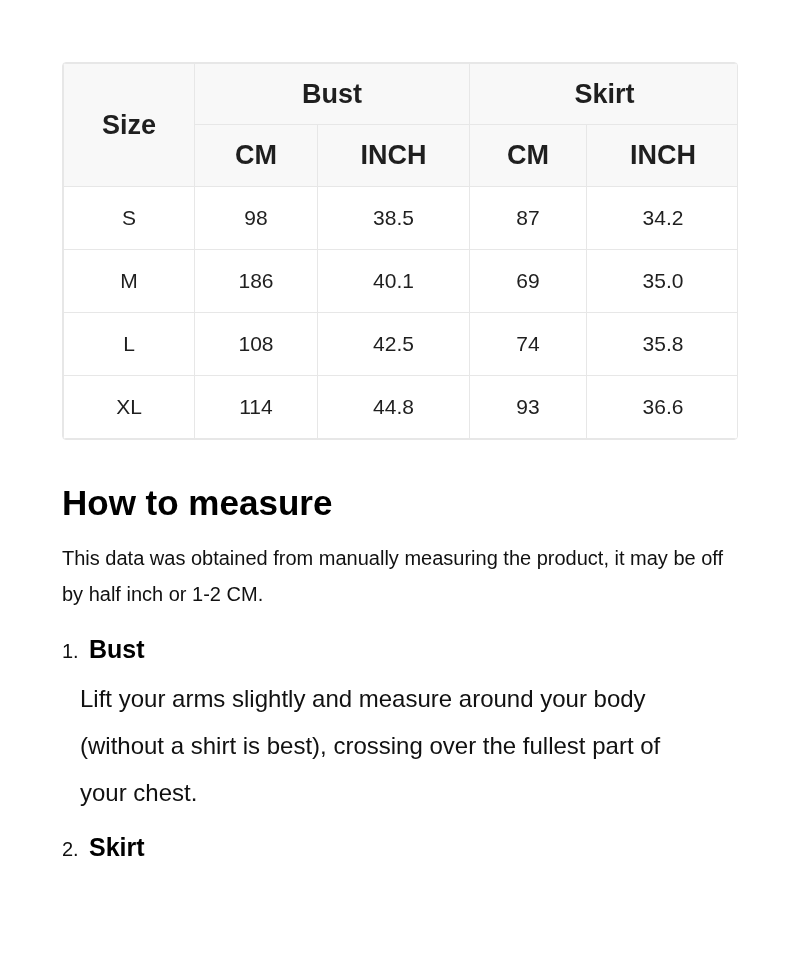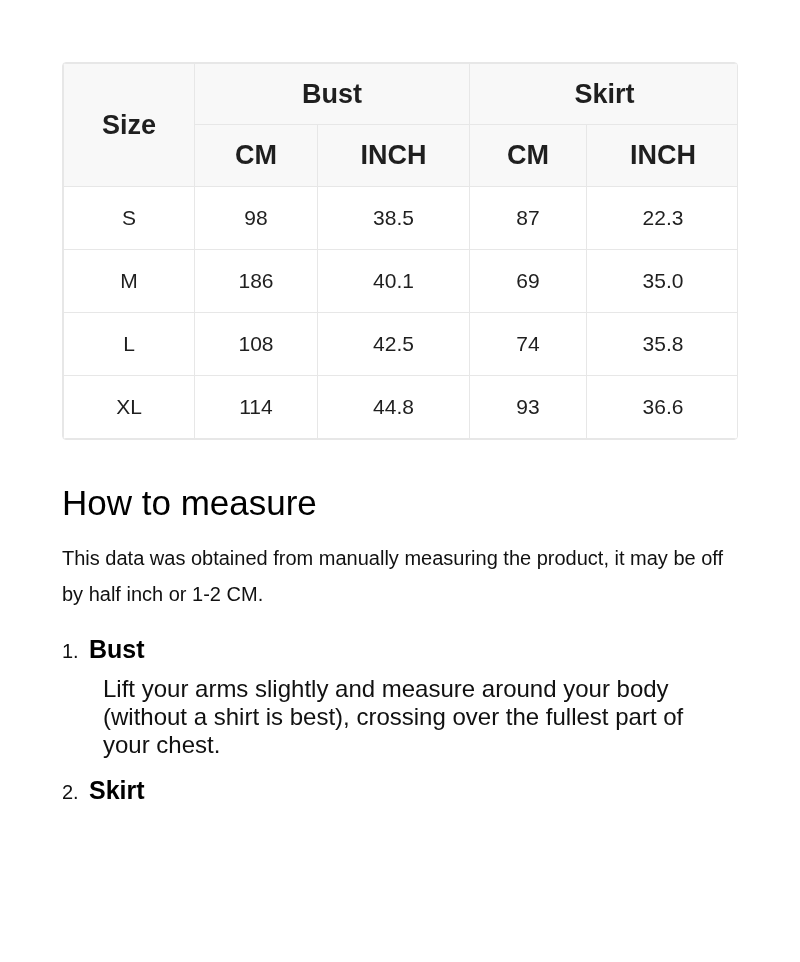--- a/index.html
+++ b/index.html
@@ -48,21 +48,21 @@
   }
   tr.group-row th    { height: 61px; }
   tr.unit-row th     { height: 62px; }
   tr.data-row td     { height: 63px; }
 
   
   h2.htm-title {
     margin: 42px 0 0 0;
     font-size: 35px;
     line-height: 1.2;
-    font-weight: normal;
+    font-weight: bold;
     color: #000000;
   }
   p.htm-intro {
     margin: 16px 0 0 0;
     font-size: 20px;
     line-height: 36px;
     color: #111111;
   }
   ol.steps {
     margin: 22px 0 0 0;
@@ -80,24 +80,24 @@
     font-size: 20px;
     color: #111111;
   }
   .step-term {
     font-size: 25px;
     font-weight: bold;
     color: #000000;
     line-height: 30px;
   }
   .step-desc {
-    margin: 11px 0 0 41px;
+    margin: 11px 0 0 18px;
     max-width: 620px;
     font-size: 24px;
-    line-height: 28px;
+    line-height: 47px;
     color: #111111;
   }
 </style>
 </head>
 <body>
 
 <div class="page">
 
   <div class="table-wrap">
     <table class="size-chart">
@@ -120,21 +120,21 @@
           <th>CM</th>
           <th>INCH</th>
         </tr>
       </thead>
       <tbody>
         <tr class="data-row">
           <td>S</td>
           <td>98</td>
           <td>38.5</td>
           <td>87</td>
-          <td>22.3</td>
+          <td>34.2</td>
         </tr>
         <tr class="data-row">
           <td>M</td>
           <td>186</td>
           <td>40.1</td>
           <td>69</td>
           <td>35.0</td>
         </tr>
         <tr class="data-row">
           <td>L</td>

